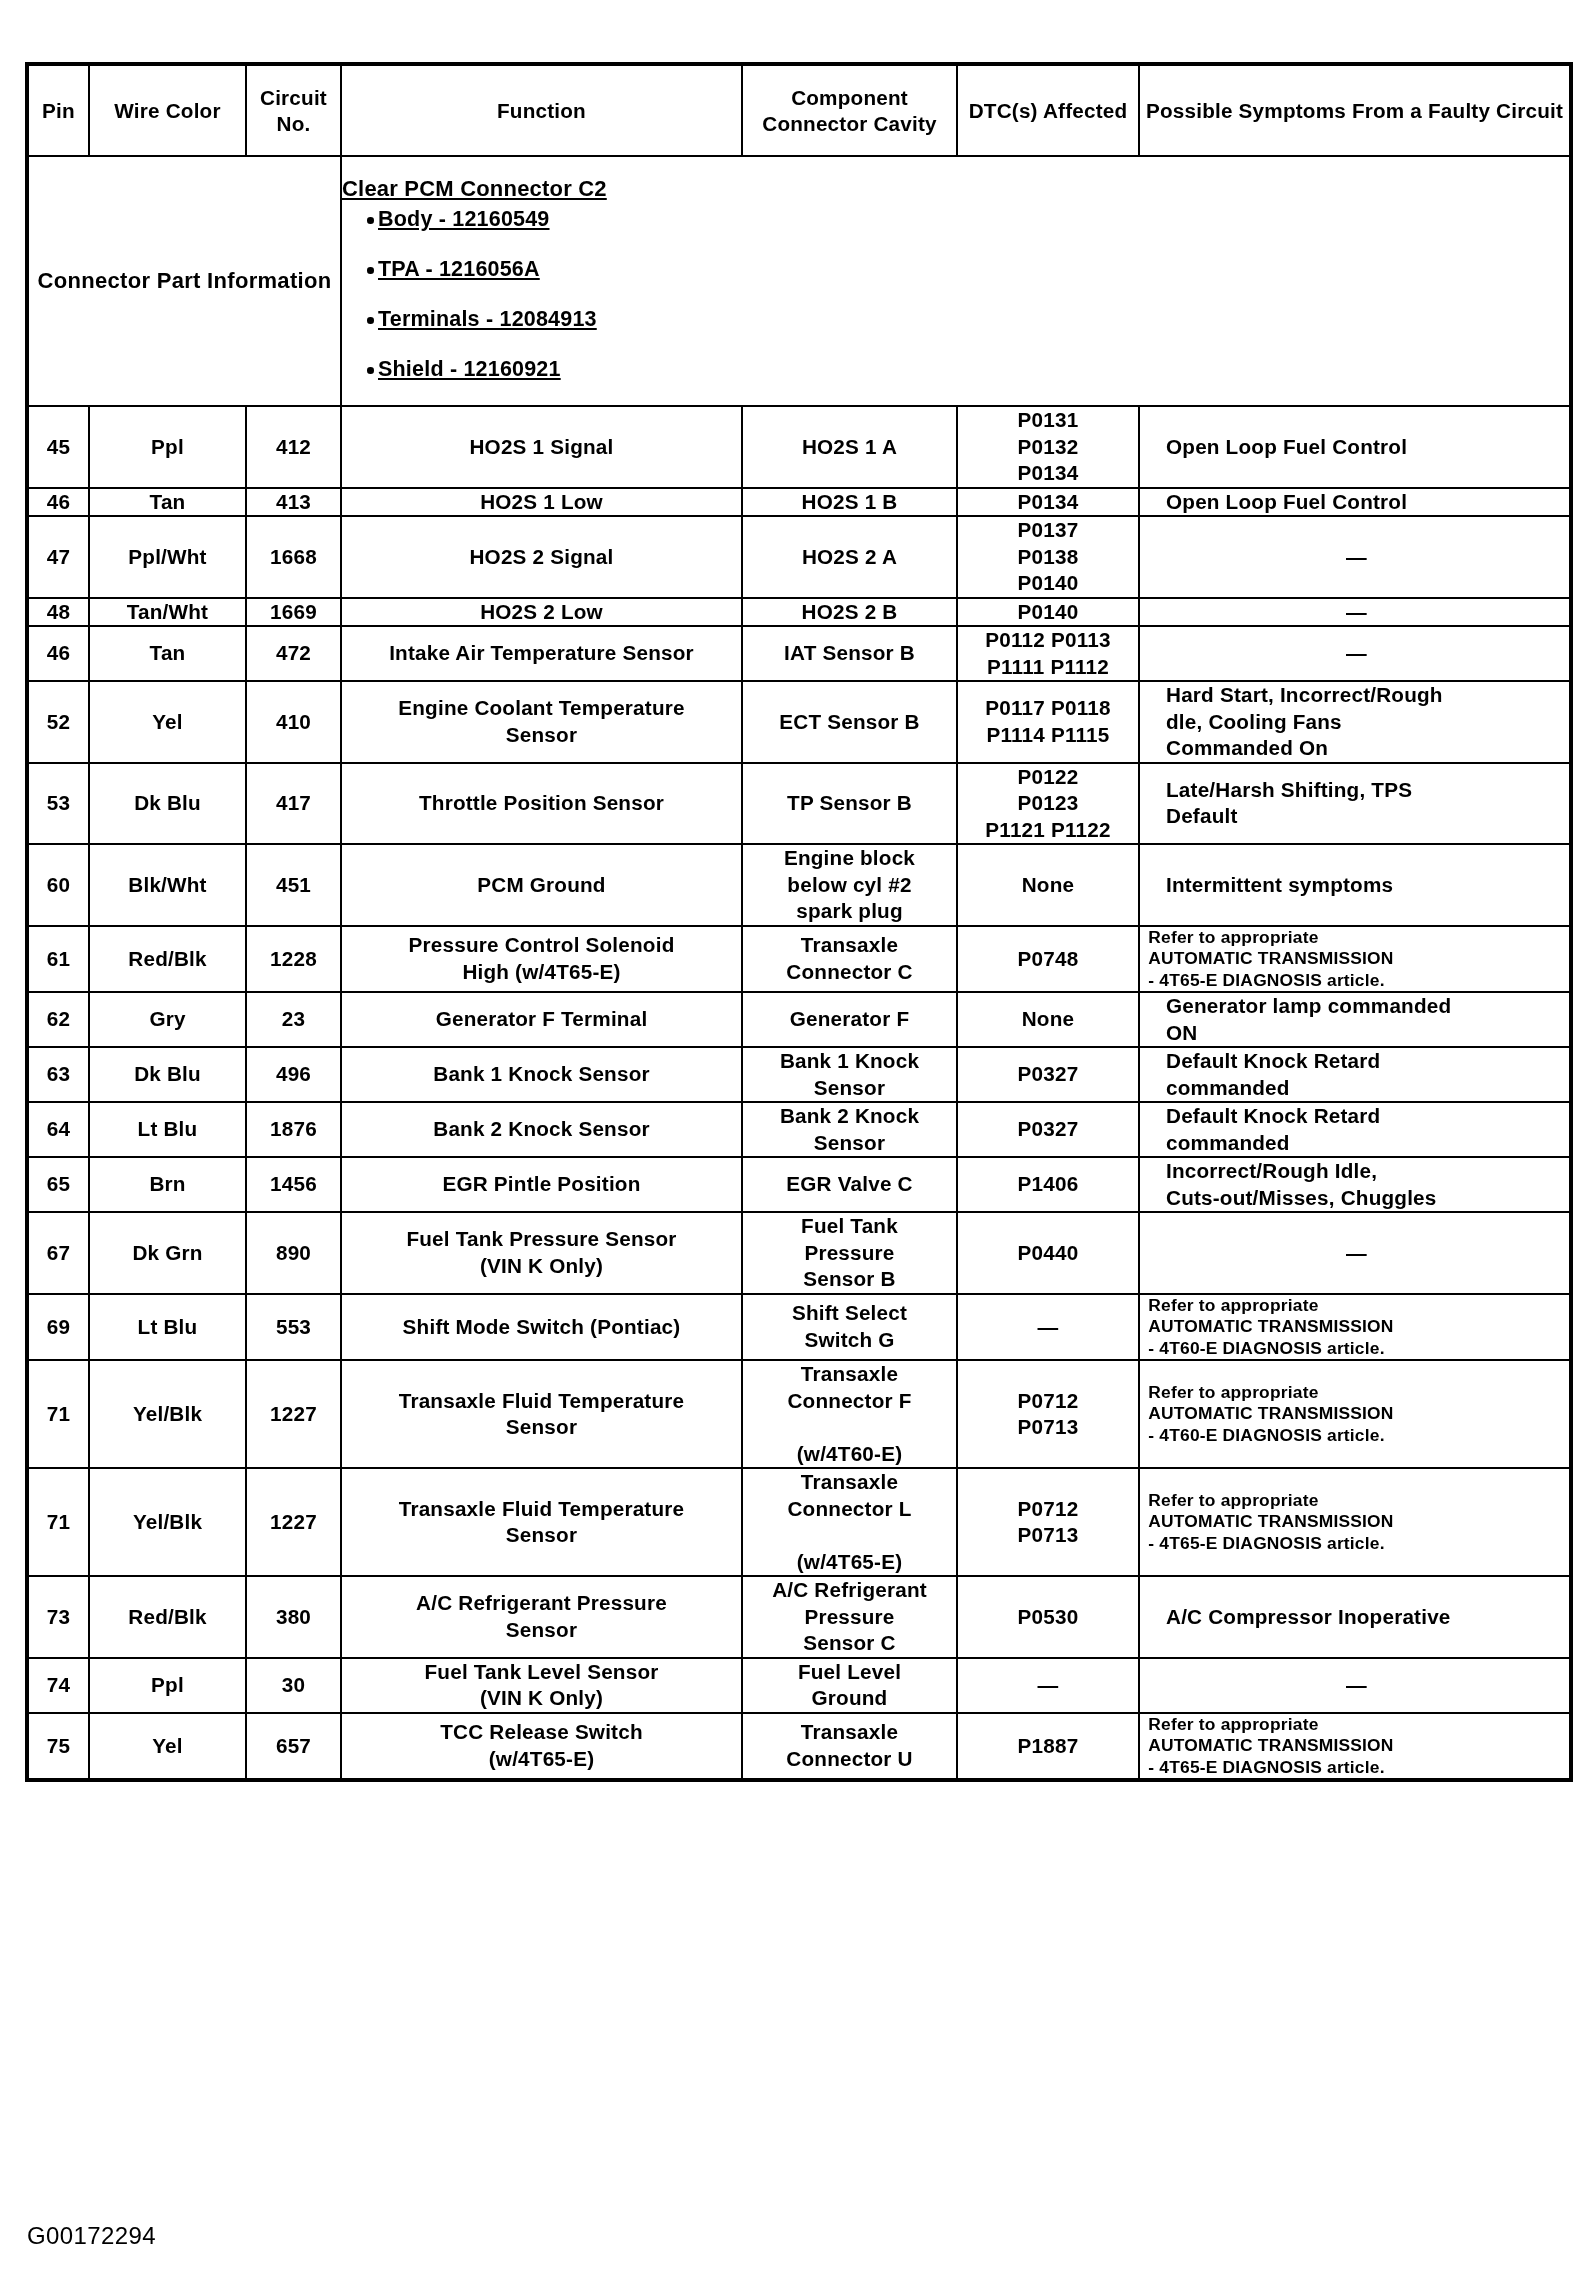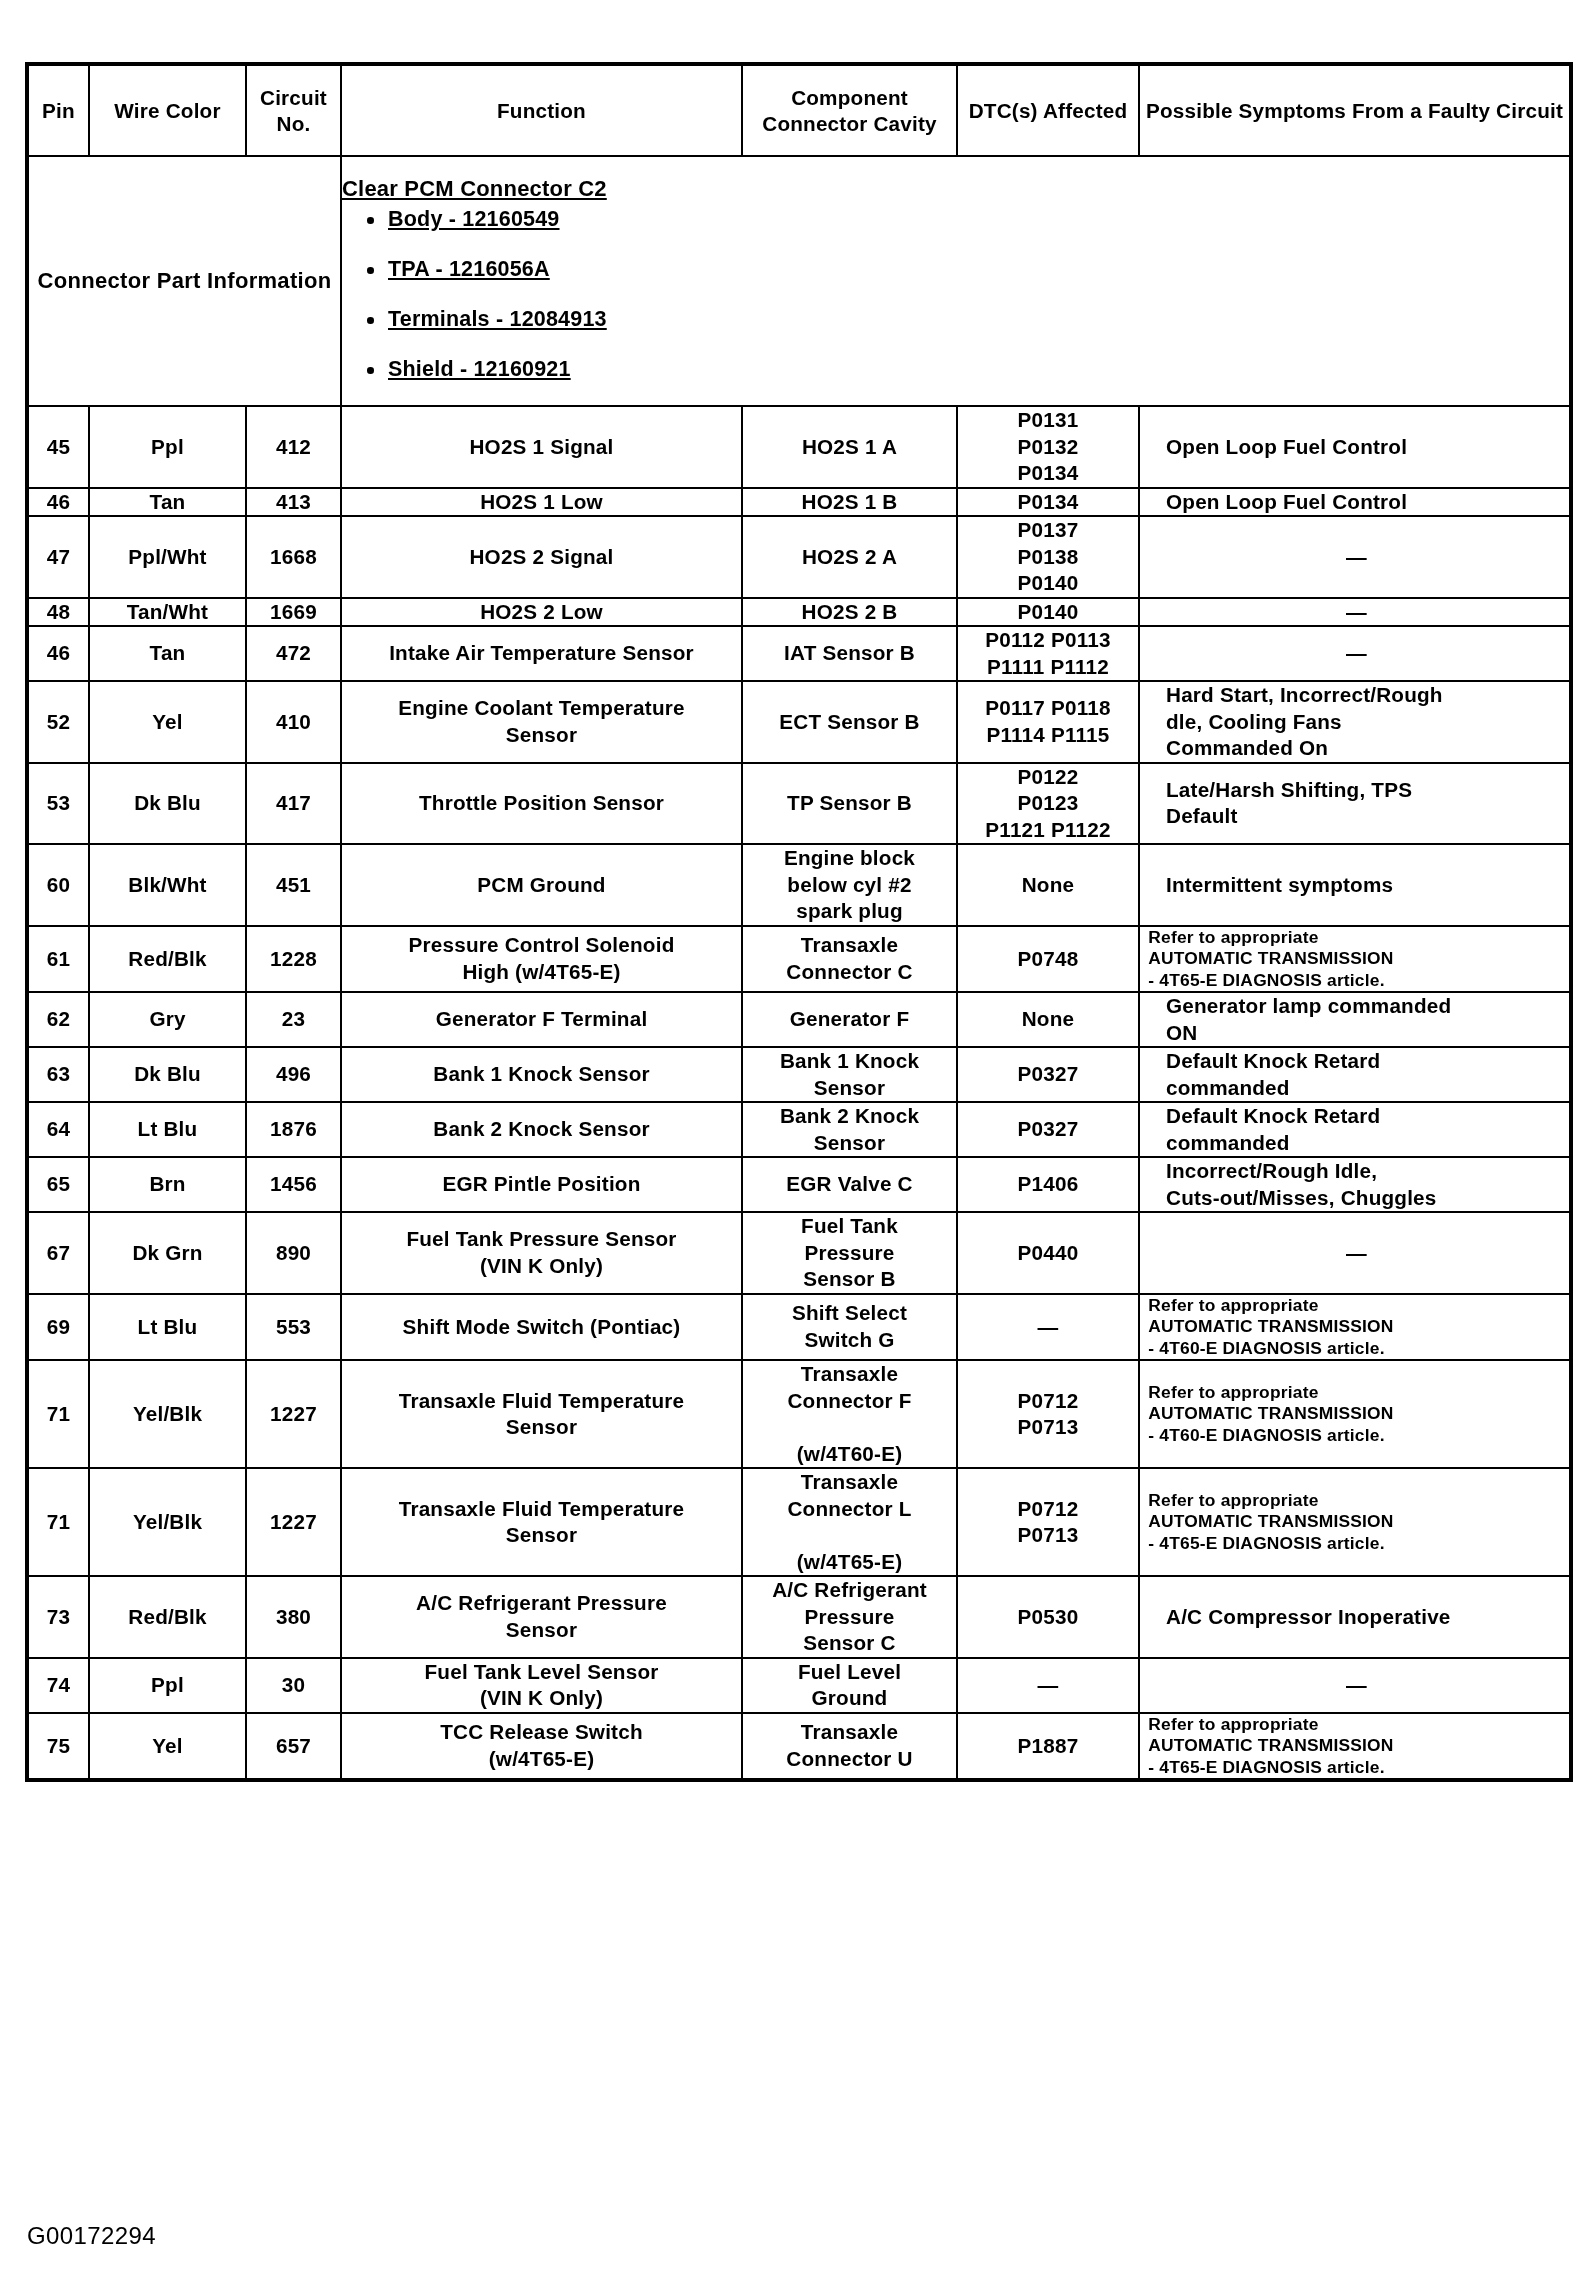--- a/index.html
+++ b/index.html
@@ -65,21 +65,21 @@
   }
   ul.cpi-list {
     margin: 0;
     padding: 0;
     list-style: none;
   }
   ul.cpi-list li {
     font-size: 21.5px;
     font-weight: 700;
     letter-spacing: 0.2px;
-    padding: 0 0 0 46px;
+    padding: 0 0 0 36px;
     margin: 0 0 25px 0;
     position: relative;
     line-height: 25px;
   }
   ul.cpi-list li:last-child { margin-bottom: 4px; }
   ul.cpi-list li::before {
     content: "";
     position: absolute;
     left: 25px;
     top: 10px;

